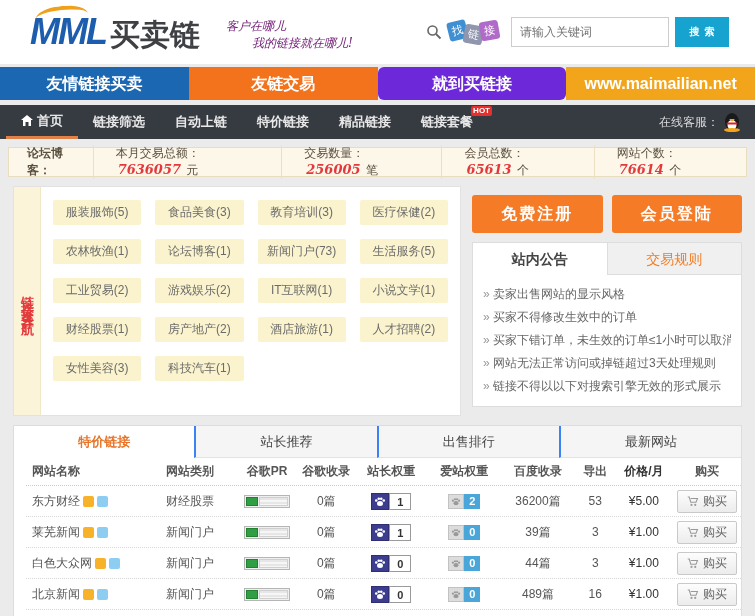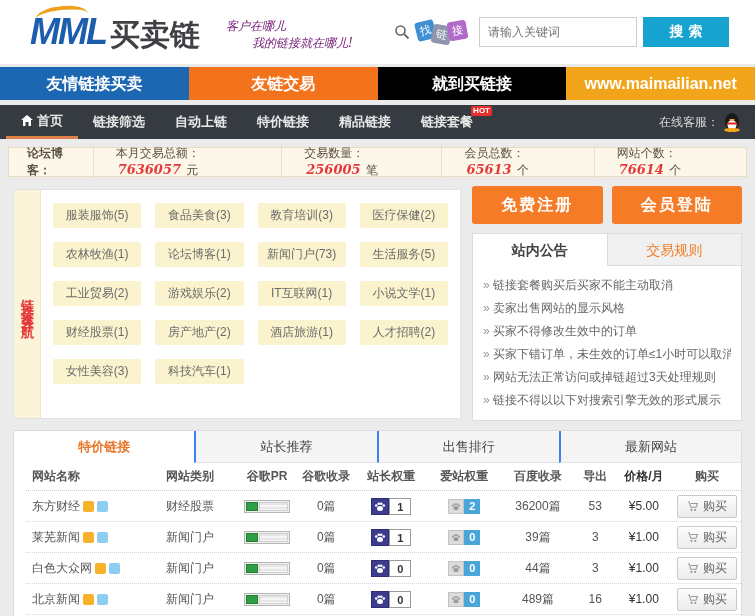--- a/index.html
+++ b/index.html
@@ -20,27 +20,27 @@
   .tagline { margin-left:26px; color:#701a75; font-style:italic; font-size:12px; font-family:"DejaVu Serif",serif; margin-top:6px; }
   .tagline .l2 { margin-left:26px; }
   .search-zone { margin-left:auto; display:flex; align-items:center; gap:6px; margin-right:4px; }
   .mag { width:16px; height:16px; }
   .sbadges { display:flex; margin-right:6px; }
   .sbadge { width:19px; height:19px; color:#fff; font-size:11px; text-align:center; line-height:19px; border-radius:3px; }
   .sbadge.b0 { background:#3f8fd2; transform:rotate(-14deg); }
   .sbadge.b1 { background:#8f96ad; transform:rotate(10deg); margin-left:-3px; margin-top:4px; }
   .sbadge.b2 { background:#b06bc9; transform:rotate(-10deg); margin-left:-3px; }
   .search-input { width:158px; height:30px; border:1px solid #ccc; padding:0 8px; font-size:12px; color:#555; outline:none; }
-  .search-btn { width:86px; height:30px; background:#17a3cf; color:#fff; border:none; font-size:14px; font-weight:bold; letter-spacing:5px; padding-left:5px; cursor:pointer; }
+  .search-btn { width:54px; height:30px; background:#17a3cf; color:#fff; border:none; font-size:10px; font-weight:bold; letter-spacing:5px; padding-left:5px; cursor:pointer; }
 
   
   .banner { display:flex; height:33px; margin-top:3px; }
   .banner .seg { flex:1; color:#fff; font-size:16px; font-weight:bold; text-align:center; line-height:33px; }
   .seg0 { background:#1b67b1; } .seg1 { background:#f3731d; }
-  .seg2 { background:#000000; } .seg3 { background:#f2a51a; font-size:17px; }
+  .seg2 { background:#6d28d9;border-radius:6px; } .seg3 { background:#f2a51a; font-size:17px; }
 
   
   .nav { background:#363a41; height:34px; margin-top:5px; display:flex; align-items:stretch; padding:0 6px; position:relative; }
   .nav-item { color:#e8e8e8; font-size:13px; font-weight:bold; line-height:34px; padding:0 15px; position:relative; cursor:pointer; }
   .nav-item.active { border-bottom:3px solid #e0814a; line-height:31px; }
   .nav-item .home-ic { margin-right:4px; vertical-align:-1px; }
   .hot-tag { position:absolute; top:1px; right:-4px; background:#e62f2f; color:#fff; font-size:8px; line-height:10px; padding:0 2px; border-radius:2px; font-weight:bold; }
   .nav-service { margin-left:auto; color:#ddd; font-size:12px; line-height:34px; display:flex; align-items:center; gap:4px; padding-right:8px; }
 
   
@@ -217,21 +217,20 @@
       <div class="acct-row">
         <button class="acct-btn">免费注册</button>
         <button class="acct-btn">会员登陆</button>
       </div>
       <div class="notice-box">
         <div class="notice-tabs">
           <div class="notice-tab active">站内公告</div>
           <div class="notice-tab idle">交易规则</div>
         </div>
         <div class="notice-list">
-          <div class="notice-item">链接套餐购买后买家不能主动取消</div>
           <div class="notice-item">卖家出售网站的显示风格</div>
           <div class="notice-item">买家不得修改生效中的订单</div>
           <div class="notice-item">买家下错订单，未生效的订单≤1小时可以取消</div>
           <div class="notice-item">网站无法正常访问或掉链超过3天处理规则</div>
           <div class="notice-item">链接不得以以下对搜索引擎无效的形式展示</div>
         </div>
       </div>
     </div>
   </div>
 

